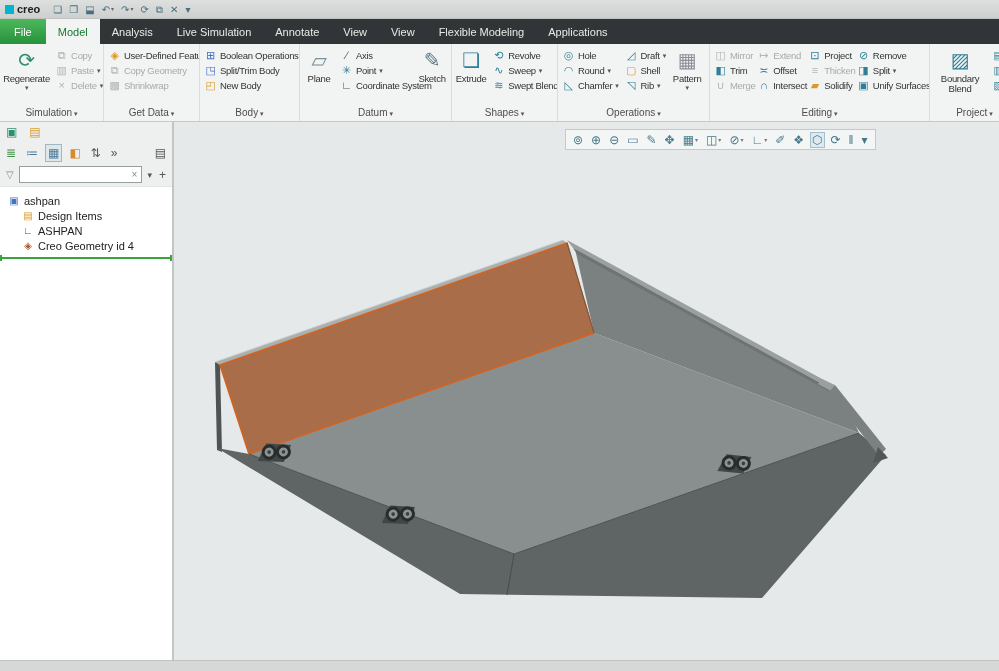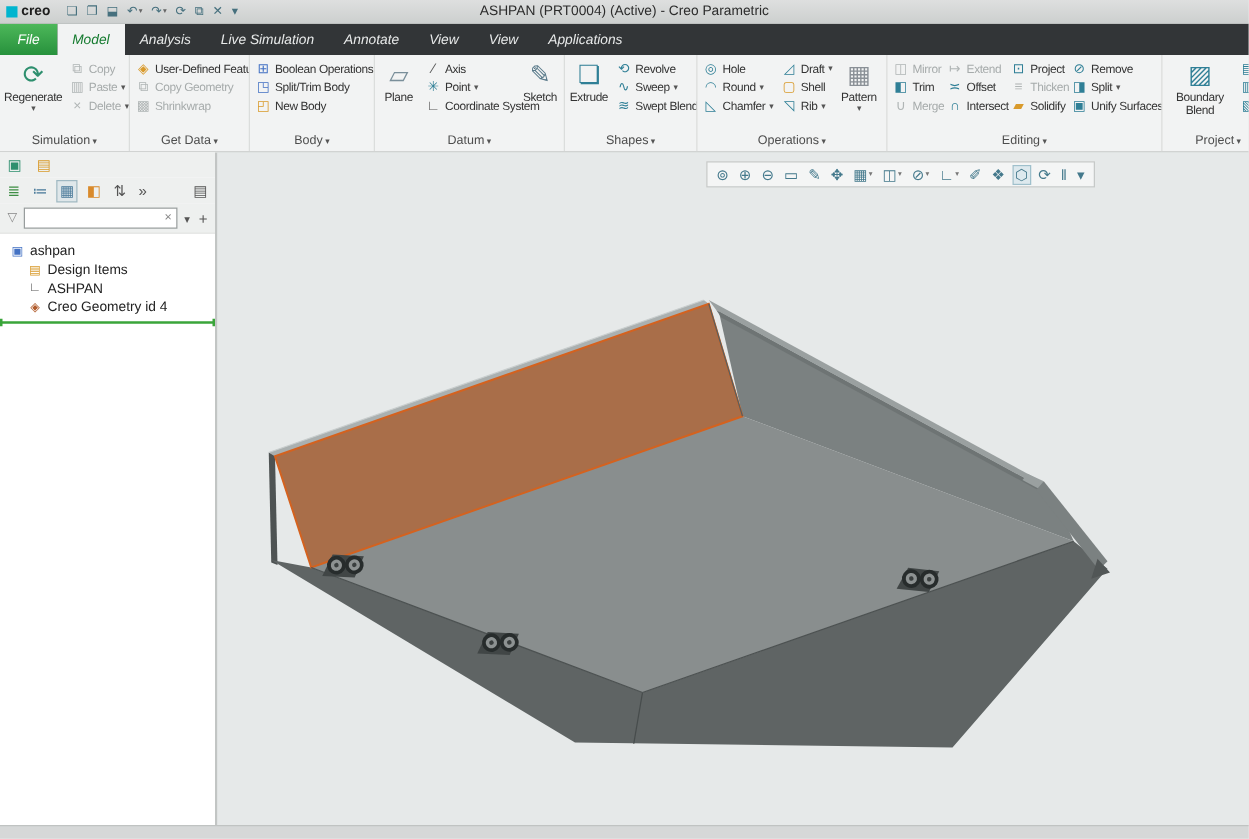--- a/index.html
+++ b/index.html
@@ -12,21 +12,21 @@
   .logo{display:flex;align-items:center;gap:3px;margin-right:8px;}
   .logo-mark{width:9px;height:9px;background:#00b5cf;}
   .logo-text{font-size:11px;font-weight:bold;color:#1d1d1d;}
   .qat{display:flex;align-items:center;gap:1px;}
   .qat-btn{font-size:10px;color:#46707e;padding:0 3px;line-height:17px;display:flex;align-items:flex-end;}
   .qat-btn .drop{font-size:6px;color:#666;margin-left:1px;}
   .win-title{position:absolute;left:0;right:0;text-align:center;font-size:11px;color:#2b2b2b;pointer-events:none;}
 
   
   .tabbar{height:25px;background:var(--tab-bar-bg,#323537);display:flex;}
-  .tab{padding:0 12px;display:flex;align-items:center;font-size:11px;color:#e8eaea;white-space:nowrap;font-style:italic;}
+  .tab{padding:0 12px;display:flex;align-items:center;font-size:11px;color:#e8eaea;white-space:nowrap;}
   .tab.file{background:linear-gradient(#4db85a,#27913c);color:#fff;padding:0 14px;}
   .tab.active{background:var(--ribbon-bg,#f2f3f3);color:#147a2e;}
 
   
   .ribbon{height:78px;background:var(--ribbon-bg,#f2f3f3);display:flex;overflow:hidden;border-bottom:1px solid #c6c9c8;}
   .rgroup{display:flex;flex-direction:column;border-right:1px solid #dbdddc;flex:none;overflow:hidden;}
   .rgroup:nth-of-type(1){width:104px}.rgroup:nth-of-type(2){width:96px}.rgroup:nth-of-type(3){width:100px}
   .rgroup:nth-of-type(4){width:152px}.rgroup:nth-of-type(5){width:106px}.rgroup:nth-of-type(6){width:152px}
   .rgroup:nth-of-type(7){width:220px}.rgroup:nth-of-type(8){width:90px}
   .rgroup-content{flex:1;display:flex;align-items:flex-start;padding:2px 2px 0 2px;gap:2px;overflow:hidden;}
@@ -116,31 +116,31 @@
         <span class="qat-btn">
           <span>⧉</span>
         </span>
         <span class="qat-btn">
           <span>✕</span>
         </span>
         <span class="qat-btn">
           <span>▾</span>
         </span>
       </div>
-    <div class="win-title">ASHPAN (PRT0004) (Active) - Creo Parametric</div>
   </div>
 
   <div id="tabbar" class="tabbar">
       <div class="tab file">File</div>
       <div class="tab active">Model</div>
       <div class="tab">Analysis</div>
       <div class="tab">Live Simulation</div>
       <div class="tab">Annotate</div>
       <div class="tab">View</div>
       <div class="tab">View</div>
+      <div class="tab">Flexible Modeling</div>
       <div class="tab">Applications</div>
     </div>
 
   <div id="ribbon" class="ribbon">
       <section class="rgroup">
         <div class="rgroup-content">
           <div class="rb-big">
             <span class="rb-ico-big" style="color: rgb(46, 143, 110);">⟳</span>
             <span class="rb-big-lbl">Regenerate</span>
             <span class="caret">▾</span>

